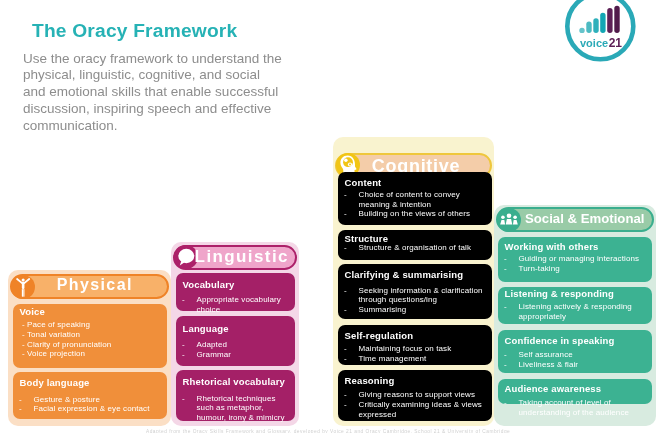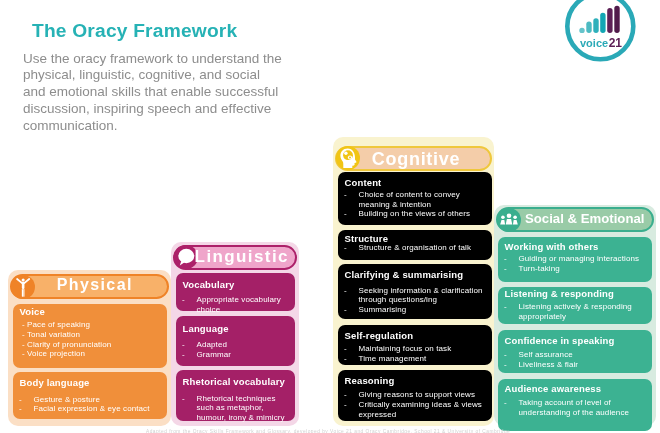--- a/index.html
+++ b/index.html
@@ -19,21 +19,21 @@
   .b:before{content:"-";position:absolute;left:6.5px}
   .a{padding-left:9.5px}
   
   #c1{left:8px;top:270px;width:163px;height:156px;background:#fbdfc5}
   #c1 .pill{top:4px;height:21px;background:#f8b169;border:2.5px solid #ef8327}
   #c1 .box{background:#f08f3a}
   #c2{left:171px;top:242px;width:128px;height:184px;background:#f4d7e7}
   #c2 .pill{top:2.5px;height:21px;background:#efa5ca;border:2.5px solid #ac2069}
   #c2 .box{background:#a42067}
   #c3{left:333px;top:136.5px;width:161px;height:289.5px;background:#f9f3cf}
-  #c3 .pill{top:9px;height:21px;background:#f4cda9;border:2.5px solid #efc73c}
+  #c3 .pill{top:16px;height:21px;background:#f4cda9;border:2.5px solid #efc73c}
   #c3 .box{background:#000000;left:4.5px;right:2.5px}
   #c4{left:494px;top:205px;width:161.5px;height:220.5px;background:#d8ebe0}
   #c4 .pill{top:2px;height:21px;background:#99cba7;border:2.5px solid #3aae8e}
   #c4 .box{background:#3cb292;left:3.5px;right:4px}
   .foot{position:absolute;left:146px;top:428.5px;width:410px;font-size:4.8px;color:#d0d0d0;letter-spacing:0.5px;white-space:nowrap}
 </style>
 </head>
 <body>
   <h1>The Oracy Framework</h1>
   <div class="para">Use the oracy framework to understand the<br>physical, linguistic, cognitive, and social<br>and emotional skills that enable successful<br>discussion, inspiring speech and effective<br>communication.</div>
@@ -193,21 +193,21 @@
         <div class="b">Listening actively &amp; responding appropriately</div>
       </div>
     </div>
     <div class="box" style="top:125px;height:43.1px">
       <div class="bt" style="top:4.5px">Confidence in speaking</div>
       <div class="bl" style="top:20px">
         <div class="b">Self assurance</div>
         <div class="b">Liveliness &amp; flair</div>
       </div>
     </div>
-    <div class="box" style="top:173.8px;height:52px">
+    <div class="box" style="top:173.8px;height:25px">
       <div class="bt" style="top:4.5px">Audience awareness</div>
       <div class="bl" style="top:19px">
         <div class="b">Taking account of level of understanding of the audience</div>
       </div>
     </div>
   </div>
 
   <div class="foot">Adapted from the Oracy Skills Framework and Glossary, developed by Voice 21 and Oracy Cambridge. School 21 &amp; University of Cambridge</div>
 
 </body></html>

